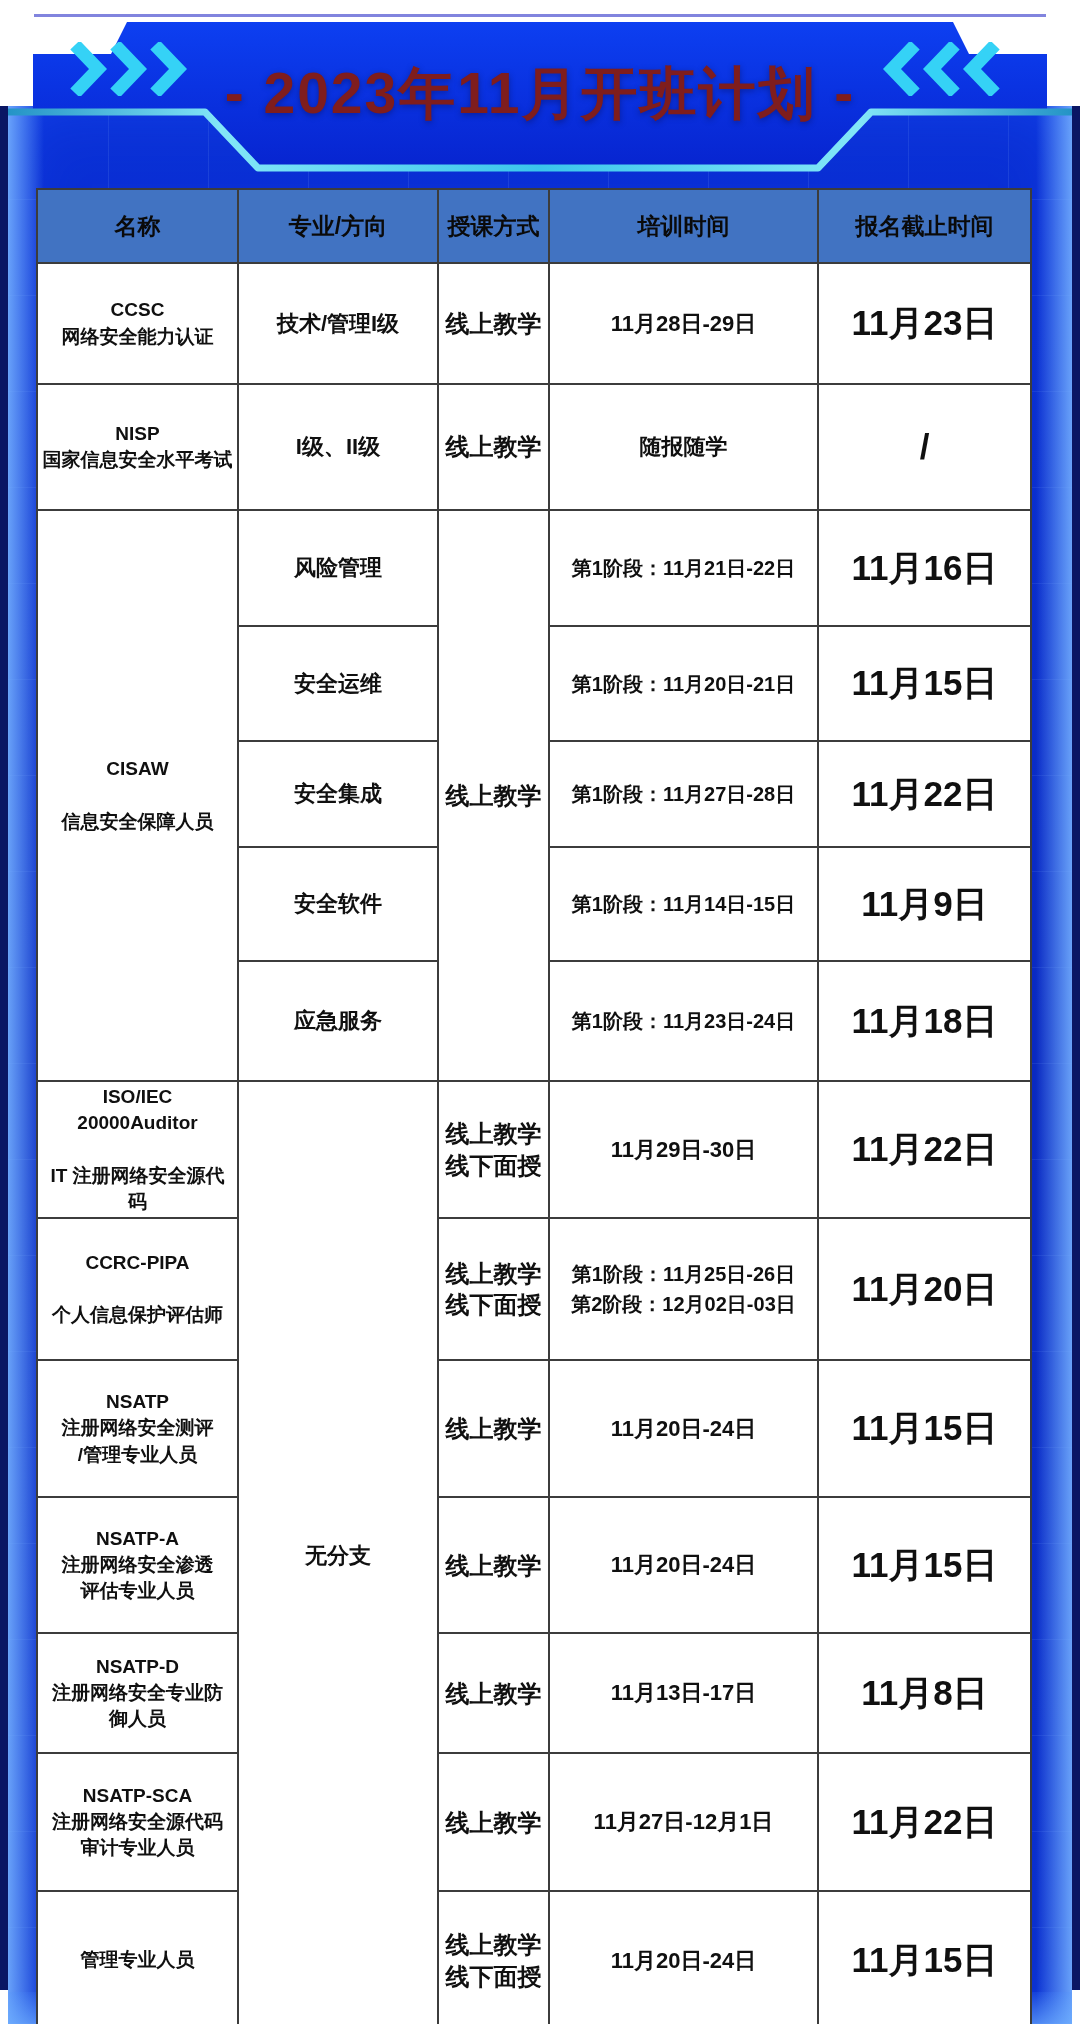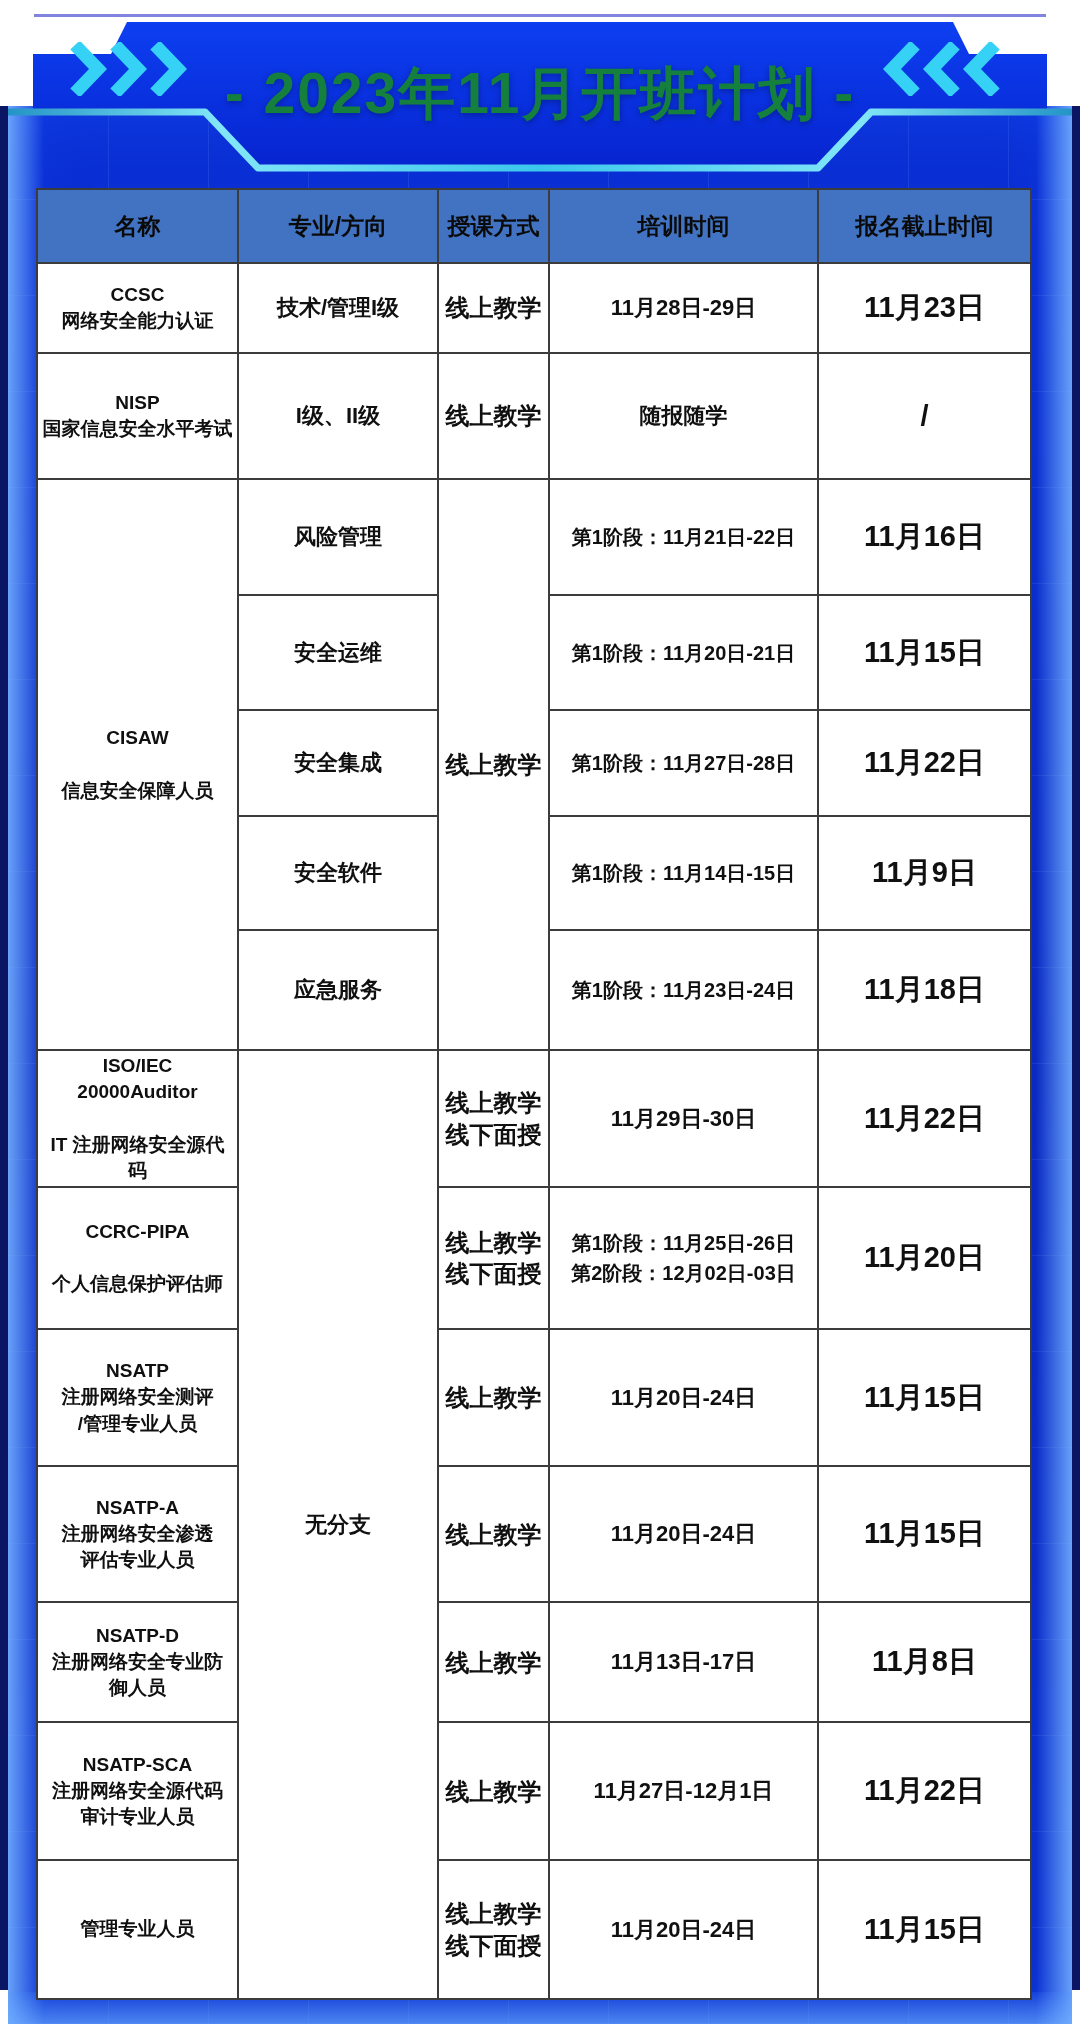--- a/index.html
+++ b/index.html
@@ -37,42 +37,42 @@
       0 36px, 78px 36px, 94px 4px, 920px 4px, 936px 36px, 1014px 36px,
       1014px 94px, 838px 94px, 785px 150px, 225px 150px, 172px 94px, 0 94px
     );
   }
   .cyan-line{position:absolute;left:0;top:100px;width:1080px;height:80px;z-index:3;}
   .chev{position:absolute;z-index:4;}
   .chev.left{left:68px;top:42px;}
   .chev.right{left:882px;top:42px;}
   .title{
     position:absolute;left:0;top:56px;width:1080px;z-index:4;
-    text-align:center;color:#15803d;font-size:57px;font-weight:800;
+    text-align:center;color:#7f1d1d;font-size:57px;font-weight:800;
     letter-spacing:2px;text-shadow:0 2px 6px rgba(0,0,40,.35);
     white-space:nowrap;
   }
   table.schedule{
     position:absolute;left:36px;top:188px;width:994px;z-index:5;
     border-collapse:collapse;table-layout:fixed;
     background:#ffffff;border:2px solid #f97316;
   }
   table.schedule th, table.schedule td{
     border:2px solid #3c3c3c;text-align:center;vertical-align:middle;
     color:#101010;white-space:pre-line;padding:2px 4px;box-sizing:border-box;
   }
   table.schedule th{
     background:#4173c2;font-size:23px;font-weight:700;height:74px;color:#0a0a0a;
   }
   td.name{font-size:19px;font-weight:700;line-height:1.38;}
   td.major{font-size:22px;font-weight:700;}
   td.mode{font-size:24px;font-weight:700;line-height:1.3;border-radius:7px;}
   td.time{font-size:22px;font-weight:700;}
   td.stage{font-size:20px;font-weight:700;line-height:1.5;}
-  td.deadline{font-size:29px;font-weight:700;}
+  td.deadline{font-size:35px;font-weight:700;}
 </style>
 </head>
 <body>
 
 <div class="top-line"></div>
 <div class="dark-edge l"></div>
 <div class="dark-edge r"></div>
 
 <div class="panel">
   <div class="glow l"></div>
@@ -124,21 +124,21 @@
   <thead>
     <tr id="head-row">
         <th>名称</th>
         <th>专业/方向</th>
         <th>授课方式</th>
         <th>培训时间</th>
         <th>报名截止时间</th>
       </tr>
   </thead>
   <tbody id="body-rows">
-      <tr style="height: 90px; margin-top: 26px;">
+      <tr style="height: 121px; margin-top: 26px;">
         <td class="name">CCSC
 网络安全能力认证</td>
         <td class="major">技术/管理I级</td>
         <td class="mode">线上教学</td>
         <td class="time">11月28日-29日</td>
         <td class="deadline">11月23日</td>
       </tr>
       <tr style="height: 126px;">
         <td class="name">NISP
 国家信息安全水平考试</td>

